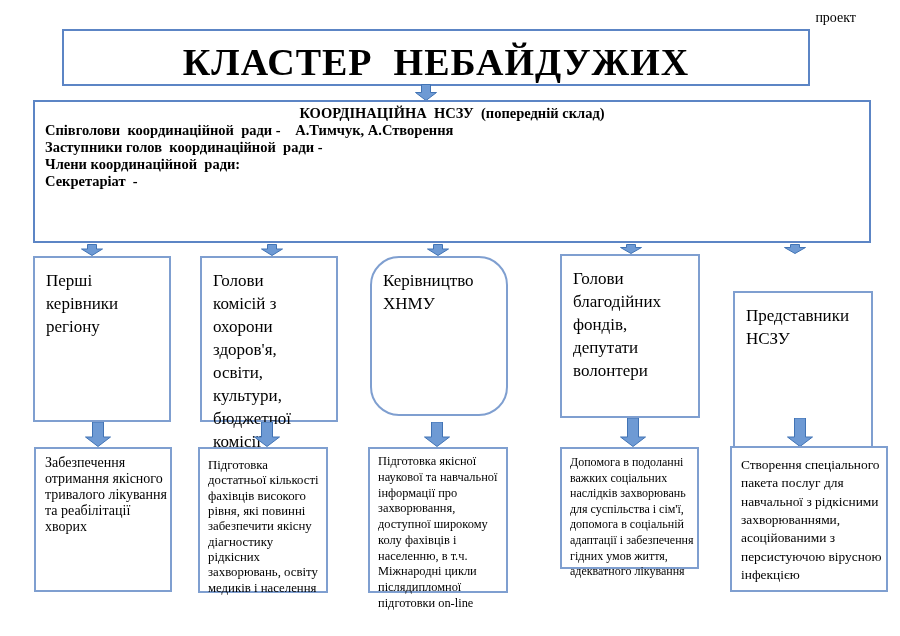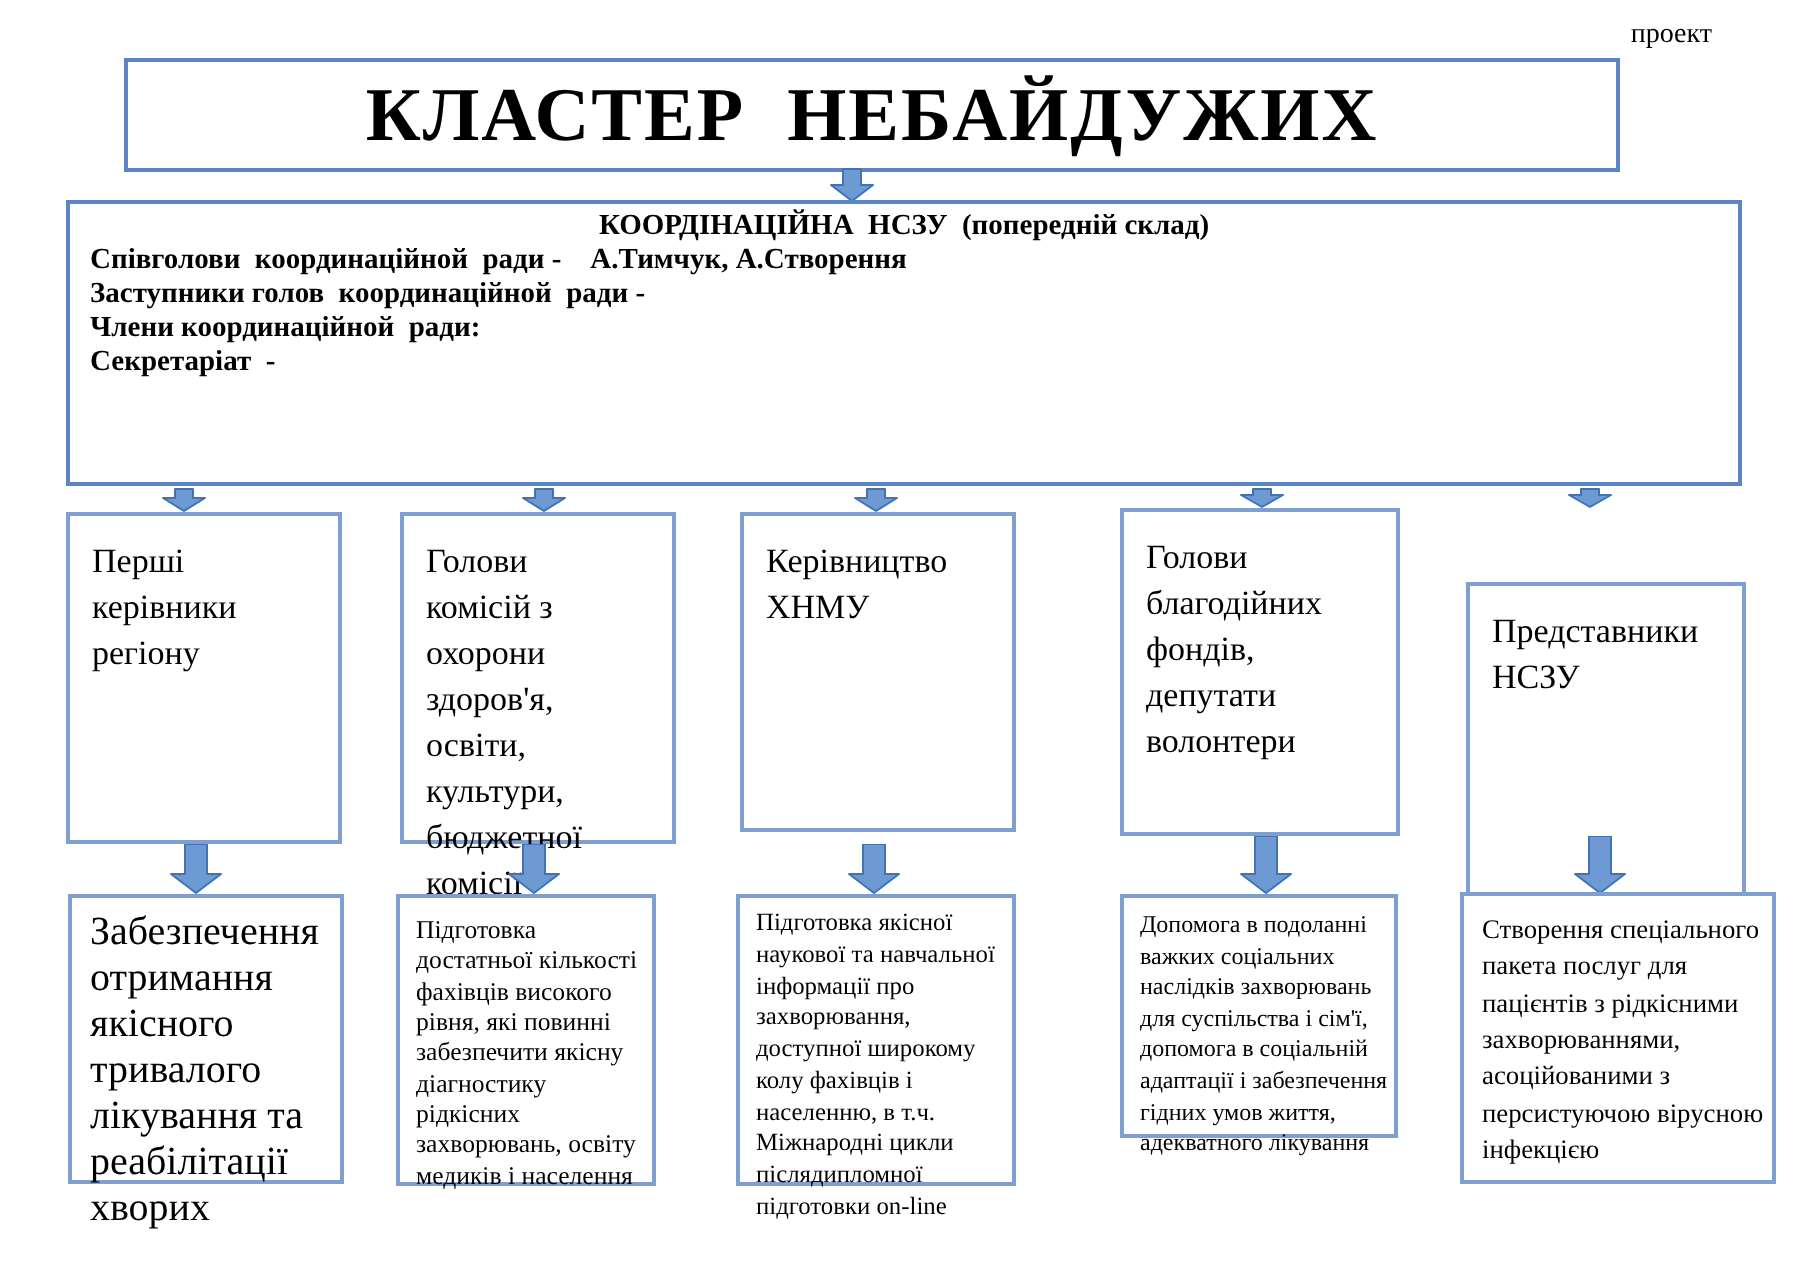--- a/index.html
+++ b/index.html
@@ -20,21 +20,21 @@
 
   .draft-label {
     font-weight: normal;
     font-size: 14px;
     text-align: right;
   }
   .title-box {
     border: 2px solid var(--title-border, #5c85c5);
     background: #fff;
     display: flex;
-    align-items: center;
+    align-items: flex-end;
     justify-content: center;
   }
   .title-text {
     font-weight: bold;
     font-size: 38px;
     letter-spacing: 1px;
     white-space: pre;
   }
   .coord-box {
     border: 2px solid var(--title-border, #5c85c5);
@@ -54,21 +54,21 @@
     border: 2px solid var(--box-border, #7f9fd0);
     background: #fff;
     padding: 12px 17px 0 11px;
     font-size: 17px;
     line-height: 1.35;
   }
   .task-box {
     border: 2px solid var(--box-border, #7f9fd0);
     background: #fff;
   }
-  .t1 { font-size: 20px;   line-height: 1.15; padding: 6px 3px 0 9px; font-family: Liberation Serif, serif; }
+  .t1 { font-size: 14px;   line-height: 1.15; padding: 6px 3px 0 9px; font-family: Liberation Serif, serif; }
   .t2 { font-size: 12.8px; line-height: 1.20; padding: 9px 1px 0 8px; }
   .t3 { font-size: 12.4px; line-height: 1.27; padding: 5px 2px 0 8px; }
   .t4 { font-size: 12px;   line-height: 1.30; padding: 6px 2px 0 8px; }
   .t5 { font-size: 13.4px; line-height: 1.37; padding: 8px 3px 0 9px; }
 
   .arrow polygon {
     fill: var(--arrow-fill, #6e9ad4);
     stroke: var(--arrow-stroke, #4173b4);
     stroke-width: 1;
     stroke-linejoin: round;
@@ -112,21 +112,21 @@
   <svg class="abs arrow" style="left:784px; top:244px;" width="22" height="10" viewBox="0 0 22 10">
     <polygon points="6.5,0.5 15.5,0.5 15.5,3.5 21.5,3.5 11,9.5 0.5,3.5 6.5,3.5"></polygon>
   </svg>
 
   <div class="abs member-box" style="left:33px; top:256px; width:138px; height:166px;">
     <span>Перші керівники регіону</span>
   </div>
   <div class="abs member-box" style="left:200px; top:256px; width:138px; height:166px;">
     <span>Голови комісій з охорони здоров'я, освіти, культури, бюджетної комісії</span>
   </div>
-  <div class="abs member-box" style="left:370px; top:256px; width:138px; height:160px;">
+  <div class="abs member-box" style="left:370px; top:256px; width:138px; height:160px;border-radius:29px;">
     <span>Керівництво ХНМУ</span>
   </div>
   <div class="abs member-box" style="left:560px; top:254px; width:140px; height:164px;">
     <span>Голови благодійних фондів, депутати волонтери</span>
   </div>
   <div class="abs member-box" style="left:733px; top:254px; width:140px; height:164px;margin-top:37px;">
     <span>Представники НСЗУ</span>
   </div>
 
   <svg class="abs arrow" style="left:85px; top:422px;" width="26" height="25" viewBox="0 0 26 25">
@@ -151,16 +151,16 @@
   <div class="abs task-box t2" style="left:198px; top:447px; width:130px; height:146px;">
     <span>Підготовка достатньої кількості фахівців високого рівня, які повинні забезпечити якісну діагностику рідкісних захворювань, освіту медиків і населення</span>
   </div>
   <div class="abs task-box t3" style="left:368px; top:447px; width:140px; height:146px;">
     <span>Підготовка якісної наукової та навчальної інформації про захворювання, доступної широкому колу фахівців і населенню, в т.ч. Міжнародні цикли післядипломної підготовки on-line</span>
   </div>
   <div class="abs task-box t4" style="left:560px; top:447px; width:139px; height:122px;">
     <span>Допомога в подоланні важких соціальних наслідків захворювань для суспільства і сім'ї, допомога в соціальній адаптації і забезпечення гідних умов життя, адекватного лікування</span>
   </div>
   <div class="abs task-box t5" style="left:730px; top:446px; width:158px; height:146px;">
-    <span>Створення спеціального пакета послуг для пацієнтів з рідкісними захворюваннями, асоційованими з персистуючою вірусною інфекцією</span>
+    <span>Створення спеціального пакета послуг для навчальної з рідкісними захворюваннями, асоційованими з персистуючою вірусною інфекцією</span>
   </div>
 
 </div>
 
 </body></html>

